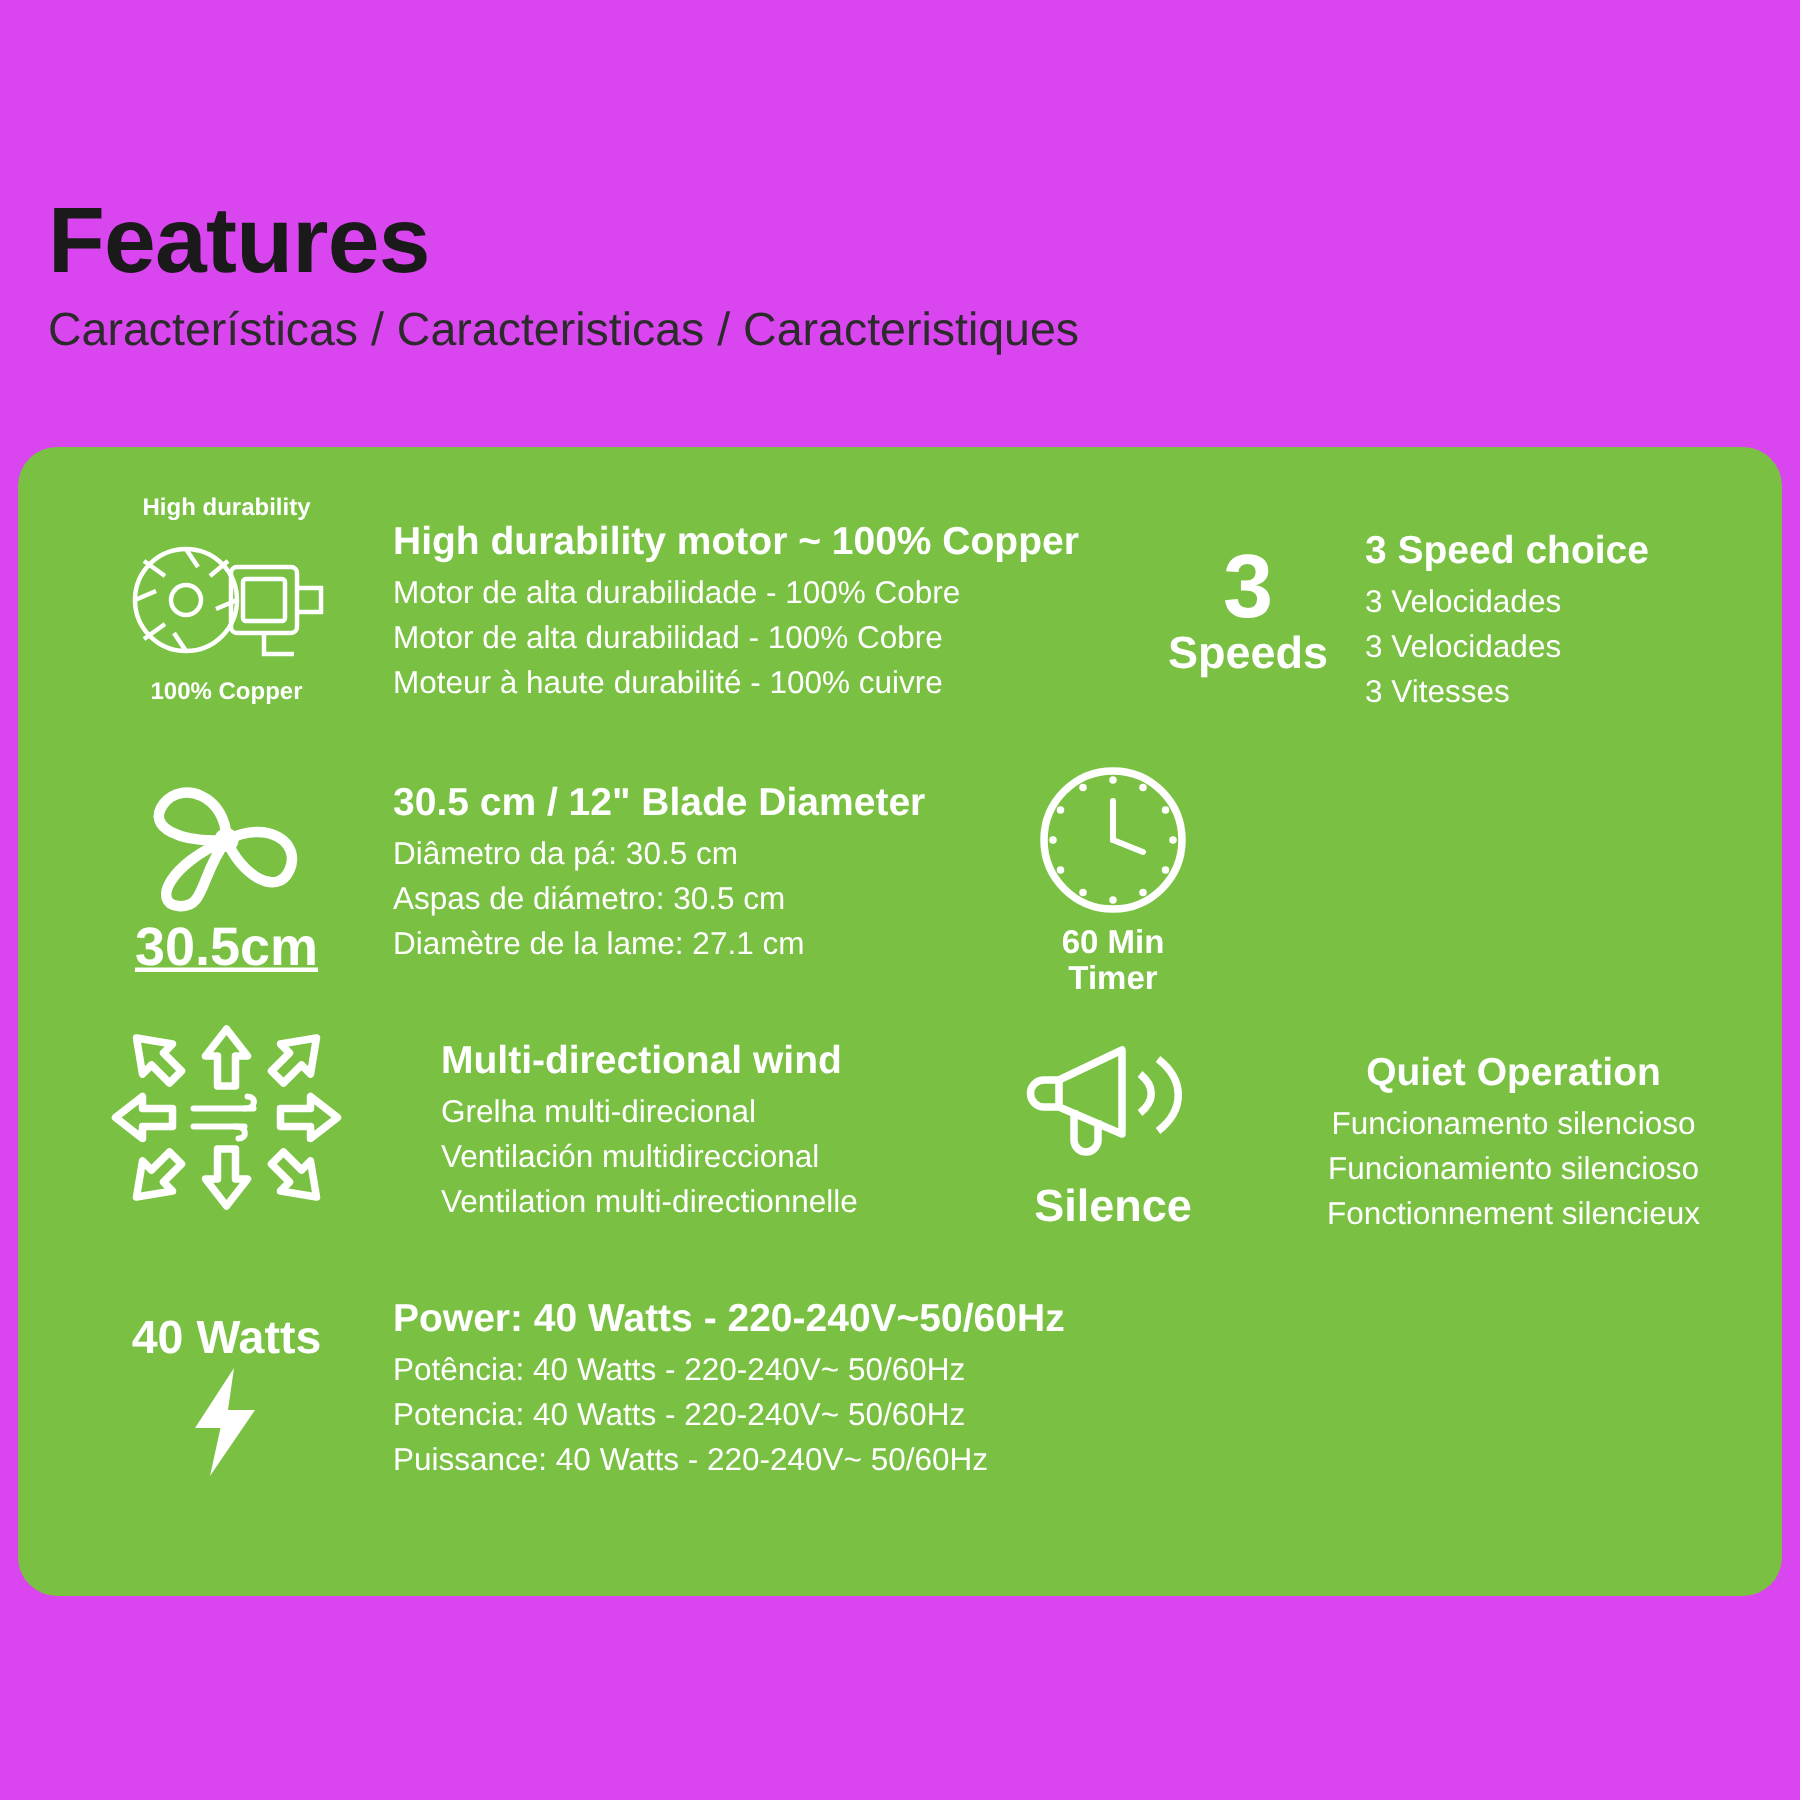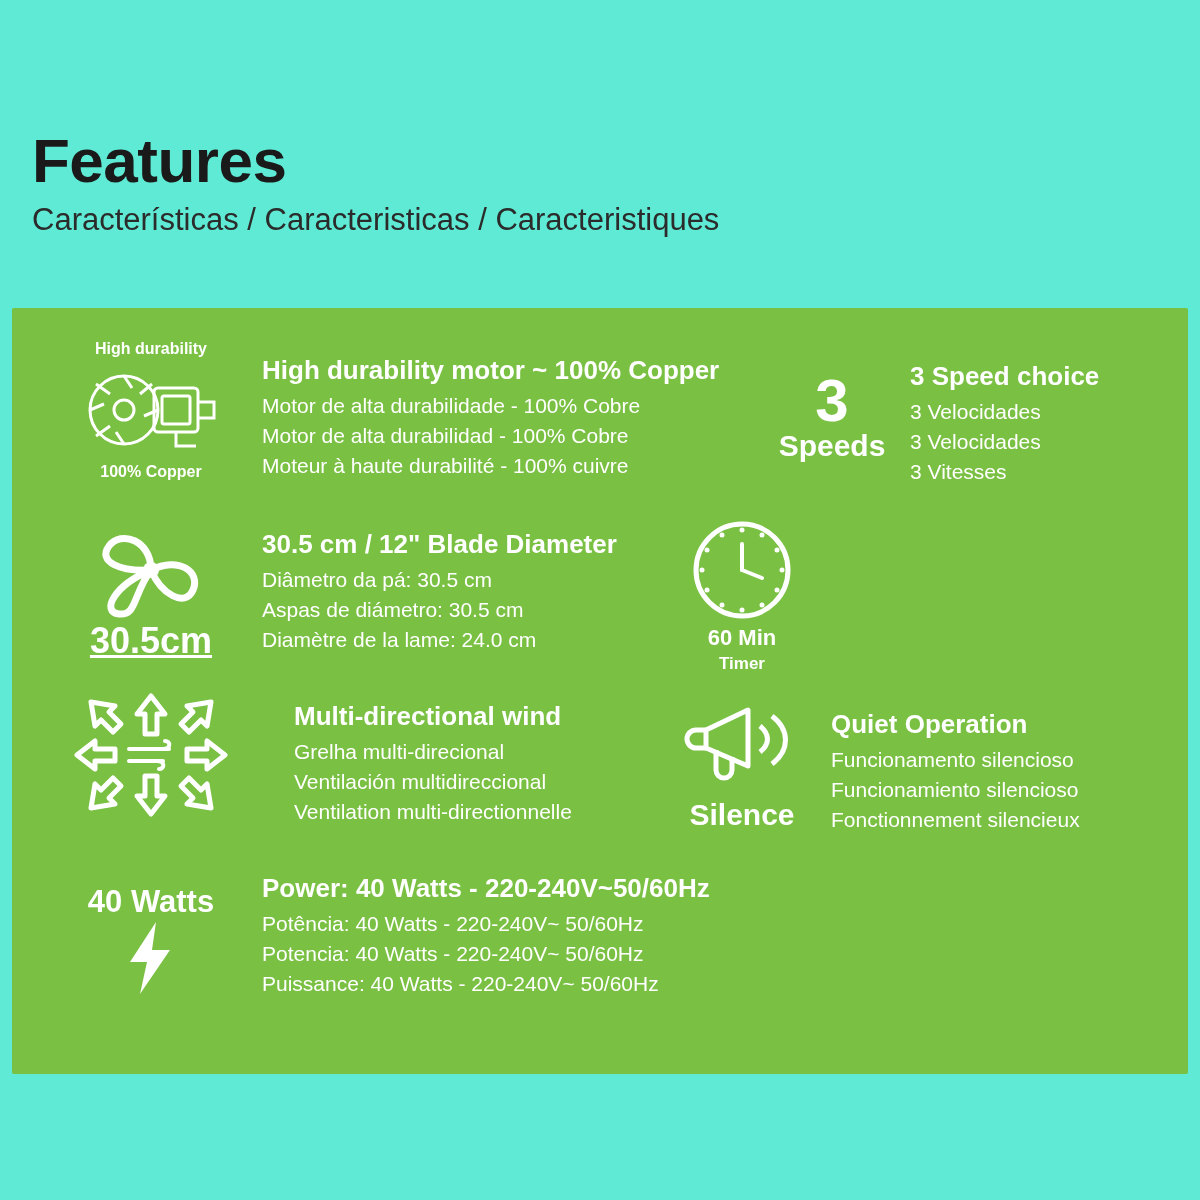--- a/index.html
+++ b/index.html
@@ -10,21 +10,21 @@
   body {
     width: 1200px;
     height: 1200px;
     font-family: "Liberation Sans", sans-serif;
     overflow: hidden;
   }
   .page {
     position: relative;
     width: 1200px;
     height: 1200px;
-    background: #5eead4;
+    background: #d946ef;
   }
 
   
   .header {
     position: absolute;
     left: 32px;
     top: 128px;
     width: 1100px;
   }
   .header-title {
@@ -39,25 +39,25 @@
     font-size: 31px;
     color: #2b2b2b;
     margin-top: 10px;
     line-height: 1.1;
   }
 
   
   .panel {
     position: absolute;
     left: 12px;
-    top: 308px;
+    top: 298px;
     width: 1176px;
     height: 766px;
     background: #7ac043;
-    border-radius: 2px;
+    border-radius: 26px;
     overflow: hidden;
   }
 
   .row {
     position: absolute;
     display: flex;
     align-items: flex-start;
   }
 
   
@@ -141,21 +141,21 @@
   }
 
   .timer-label {
     font-size: 22px;
     font-weight: bold;
     color: #ffffff;
     text-align: center;
     line-height: 1.1;
     margin-top: 2px;
   }
-  .timer-label .small { font-size: 17px; }
+  .timer-label .small { font-size: 22px; }
 </style>
 </head>
 <body>
 
 <div class="page">
 
   <div class="header">
     <div class="header-title">Features</div>
     <div class="header-sub">Características / Caracteristicas / Caracteristiques</div>
   </div>
@@ -209,21 +209,21 @@
             <path d="M70 50 C52 74, 56 96, 38 94 C20 92, 32 66, 70 50 Z"></path>
           </g>
           <circle cx="70" cy="50" r="8" fill="#ffffff"></circle>
         </svg>
         <div class="icon-label xl">30.5cm</div>
       </div>
       <div class="text-cell" style="padding-left:16px; padding-top:10px;">
         <div class="t-main">30.5 cm / 12" Blade Diameter</div>
         <div class="t-sub">Diâmetro da pá: 30.5 cm</div>
         <div class="t-sub">Aspas de diámetro: 30.5 cm</div>
-        <div class="t-sub">Diamètre de la lame: 24.0 cm</div>
+        <div class="t-sub">Diamètre de la lame: 27.1 cm</div>
       </div>
     </div>
 
     <div class="row" id="row-timer" style="left:655px; width:520px;">
       <div class="icon-cell" style="width:150px;">
         <svg class="svg-ico" width="120" height="108" viewBox="0 0 120 108">
           <circle cx="60" cy="54" r="46" fill="none" stroke="#ffffff" stroke-width="5"></circle>
           <g stroke="#ffffff" stroke-width="4" stroke-linecap="round">
             <path d="M60 54 L60 28"></path>
             <path d="M60 54 L80 62"></path>
@@ -293,21 +293,21 @@
           <g fill="none" stroke="#ffffff" stroke-width="5" stroke-linejoin="round">
             <path d="M24 34 L66 14 V70 L24 52 Z"></path>
             <path d="M24 34 H14 a8 8 0 0 0 0 18 h10"></path>
             <path d="M34 54 v20 a8 8 0 0 0 16 0 v-13"></path>
             <path d="M78 30 c10 8 10 18 0 26"></path>
             <path d="M90 20 c18 14 18 34 0 48"></path>
           </g>
         </svg>
         <div class="silence-label">Silence</div>
       </div>
-      <div class="text-cell" style="padding-left:14px; padding-top:14px;">
+      <div class="text-cell" style="padding-left:14px; padding-top:14px;text-align:center;">
         <div class="t-main">Quiet Operation</div>
         <div class="t-sub">Funcionamento silencioso</div>
         <div class="t-sub">Funcionamiento silencioso</div>
         <div class="t-sub">Fonctionnement silencieux</div>
       </div>
     </div>
 
     <div class="row block-left" id="row-power" style="width:820px;">
       <div class="icon-cell" style="width:190px; padding-top:2px;">
         <div class="watts-label">40 Watts</div>

